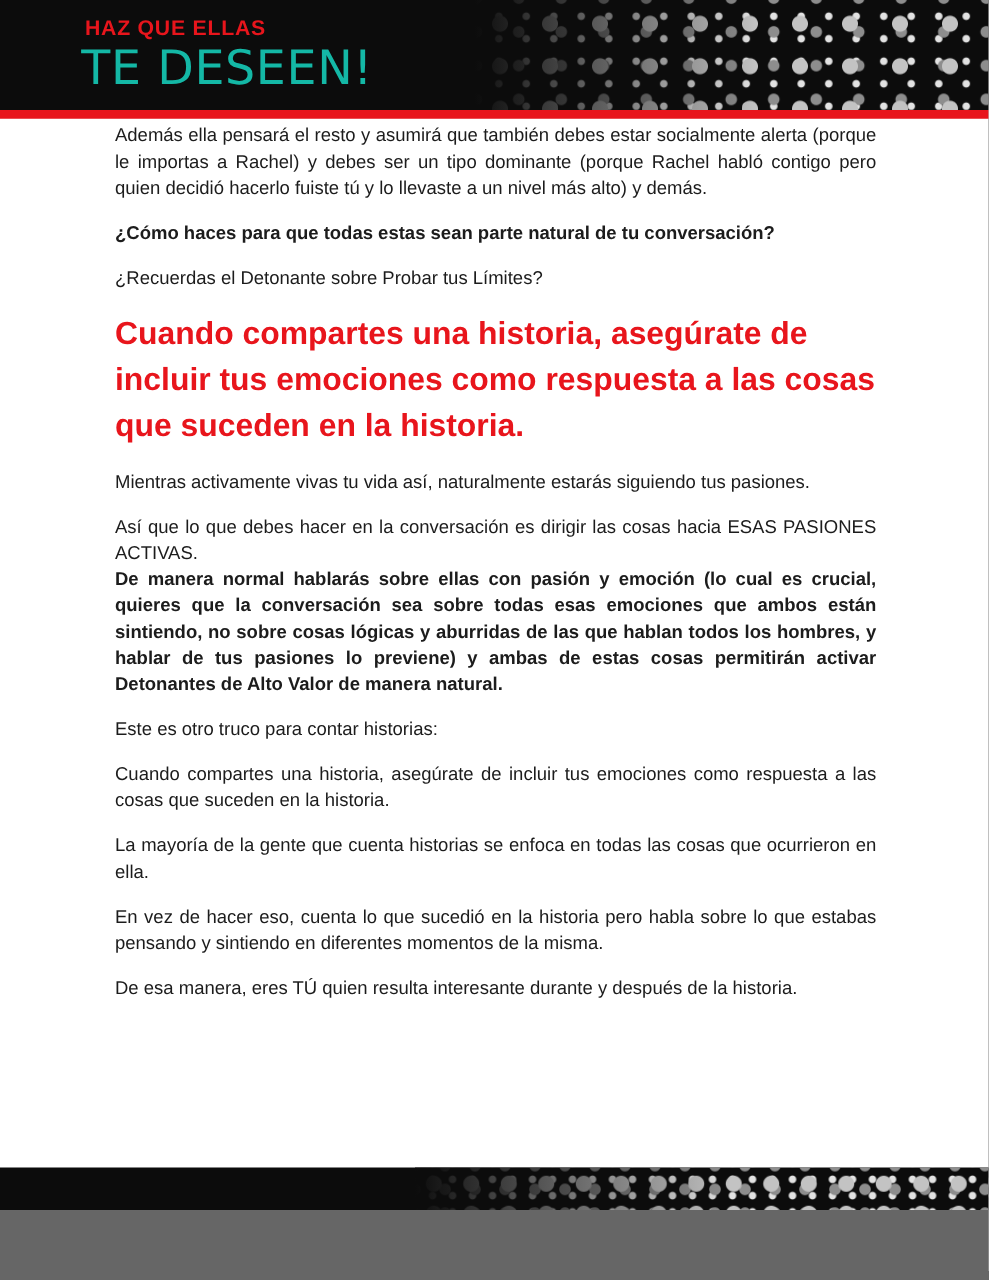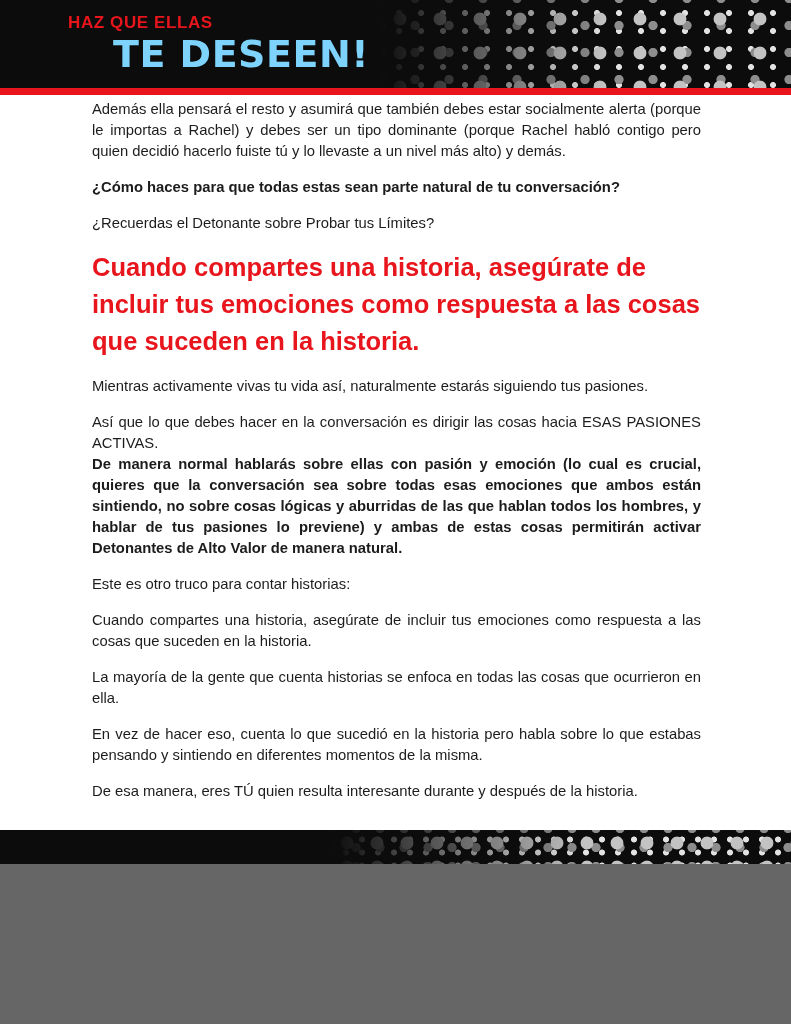--- a/index.html
+++ b/index.html
@@ -1,30 +1,30 @@
 <!DOCTYPE html>
 <html><head>
 <meta charset="utf-8">
 <style>
   html,body{margin:0;padding:0;background:#666;}
   .page{
-    position:relative;width:791px;height:864px;margin:0 auto;
+    position:relative;width:791px;height:968px;margin:0 auto;
     background:#ffffff;overflow:hidden;
     font-family:"Liberation Sans",sans-serif;color:#1c1c1c;
   }
   
   .masthead{position:absolute;top:0;left:0;right:0;height:88px;background:#0c0c0c;}
   .masthead .kicker{
     position:absolute;left:68px;top:13px;color:#e8151c;
     font-size:17px;font-weight:bold;letter-spacing:.6px;
   }
   .masthead .title{
-    position:absolute;left:65px;top:32px;color:#7dd3fc;
+    position:absolute;left:65px;top:32px;color:#14b8a6;
     font-family:"DejaVu Sans","Liberation Sans",sans-serif;
-    font-size:38px;font-weight:700;letter-spacing:.5px;margin-left:48px;
+    font-size:38px;font-weight:400;letter-spacing:.5px;
   }
   .red-stripe{position:absolute;top:88px;left:0;right:0;height:7px;background:#e8151c;}
   
   .halftone{
     position:absolute;top:0;right:0;bottom:0;width:52%;
     background-image:
       radial-gradient(circle, #c3c3c3 0 6px, transparent 6.8px),
       radial-gradient(circle, #8d8d8d 0 4.2px, transparent 5px),
       radial-gradient(circle, #e2e2e2 0 2.6px, transparent 3.4px);
     background-size: 40px 34px, 34px 27px, 22px 18px;

